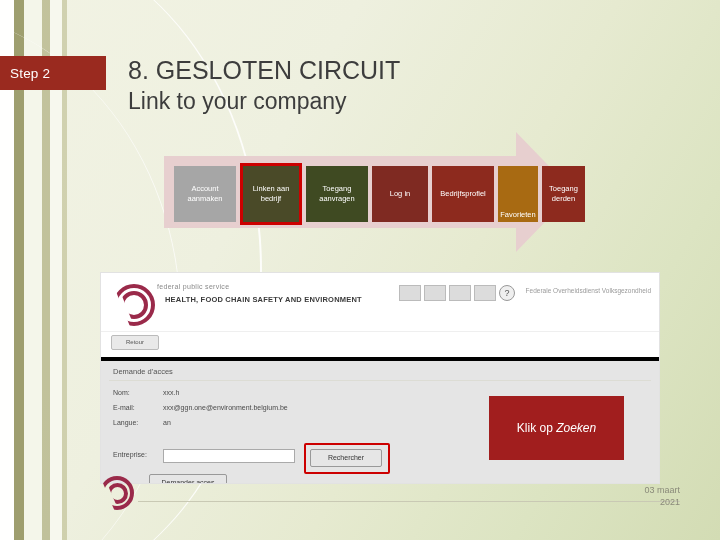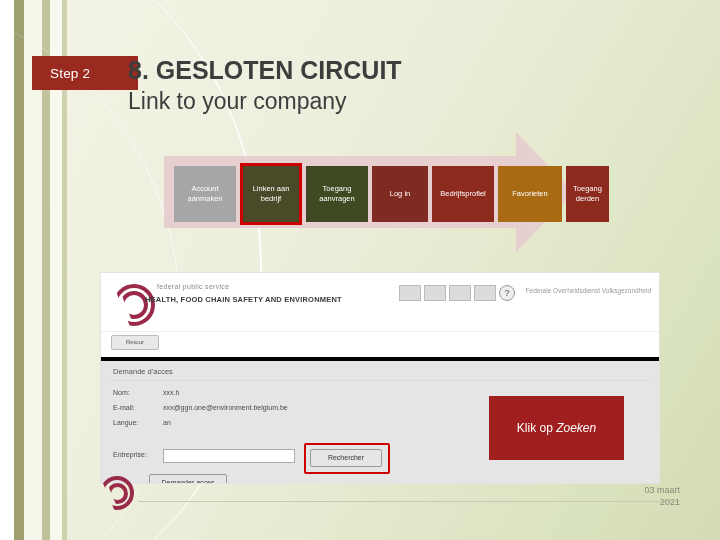--- a/index.html
+++ b/index.html
@@ -57,38 +57,37 @@
     position: absolute;
     left: 0px;
     top: 56px;
     width: 106px;
     height: 34px;
     background: #9a2a1f;
     color: #ffffff;
     font-size: 13.5px;
     display: flex;
     align-items: center;
-    padding-left: 18px;
+    padding-left: 10px;
     box-sizing: border-box;
     letter-spacing: .2px;
-    margin-left: 32px;
   }
 
   
   .title-block {
     position: absolute;
     left: 128px;
     top: 54px;
     width: 540px;
   }
   .title-main {
     font-size: 25px;
     color: #3d3d3d;
     line-height: 32px;
-    font-weight: bold;
+    font-weight: normal;
   }
   .title-sub {
     font-size: 23px;
     color: #3d3d3d;
     line-height: 30px;
     font-weight: normal;
   }
 
   
   .arrow-wrap {
@@ -169,21 +168,21 @@
   }
   .fed-text-1 {
     position: absolute;
     left: 56px; top: 10px;
     font-size: 7px;
     color: #8a8a8a;
     letter-spacing: .3px;
   }
   .fed-text-2 {
     position: absolute;
-    left: 44px; top: 22px;
+    left: 64px; top: 22px;
     font-size: 7.5px;
     color: #3a3a3a;
     font-weight: bold;
     letter-spacing: .2px;
   }
   .flag-row {
     position: absolute;
     left: 298px; top: 12px;
     display: flex;
     gap: 3px;
@@ -384,21 +383,21 @@
         </div>
         <div class="chev" style="background: rgb(63, 74, 34); color: rgb(255, 255, 255); width: 62px;">
           <span>Toegang aanvragen</span>
         </div>
         <div class="chev" style="background: rgb(127, 42, 34); color: rgb(255, 255, 255); width: 56px;">
           <span>Log in</span>
         </div>
         <div class="chev" style="background: rgb(141, 42, 30); color: rgb(255, 255, 255); width: 62px;">
           <span>Bedrijfsprofiel</span>
         </div>
-        <div class="chev" style="background: rgb(168, 106, 18); color: rgb(255, 255, 255); width: 64px;">
+        <div class="chev" style="background: rgb(168, 106, 18); color: rgb(255, 255, 255); width: 40px; align-items: flex-end;">
           <span>Favorieten</span>
         </div>
         <div class="chev" style="background: rgb(141, 42, 30); color: rgb(255, 255, 255); width: 43px;">
           <span>Toegang derden</span>
         </div>
       </div>
   </div>
 
   <div class="shot">
     <div class="shot-header">

